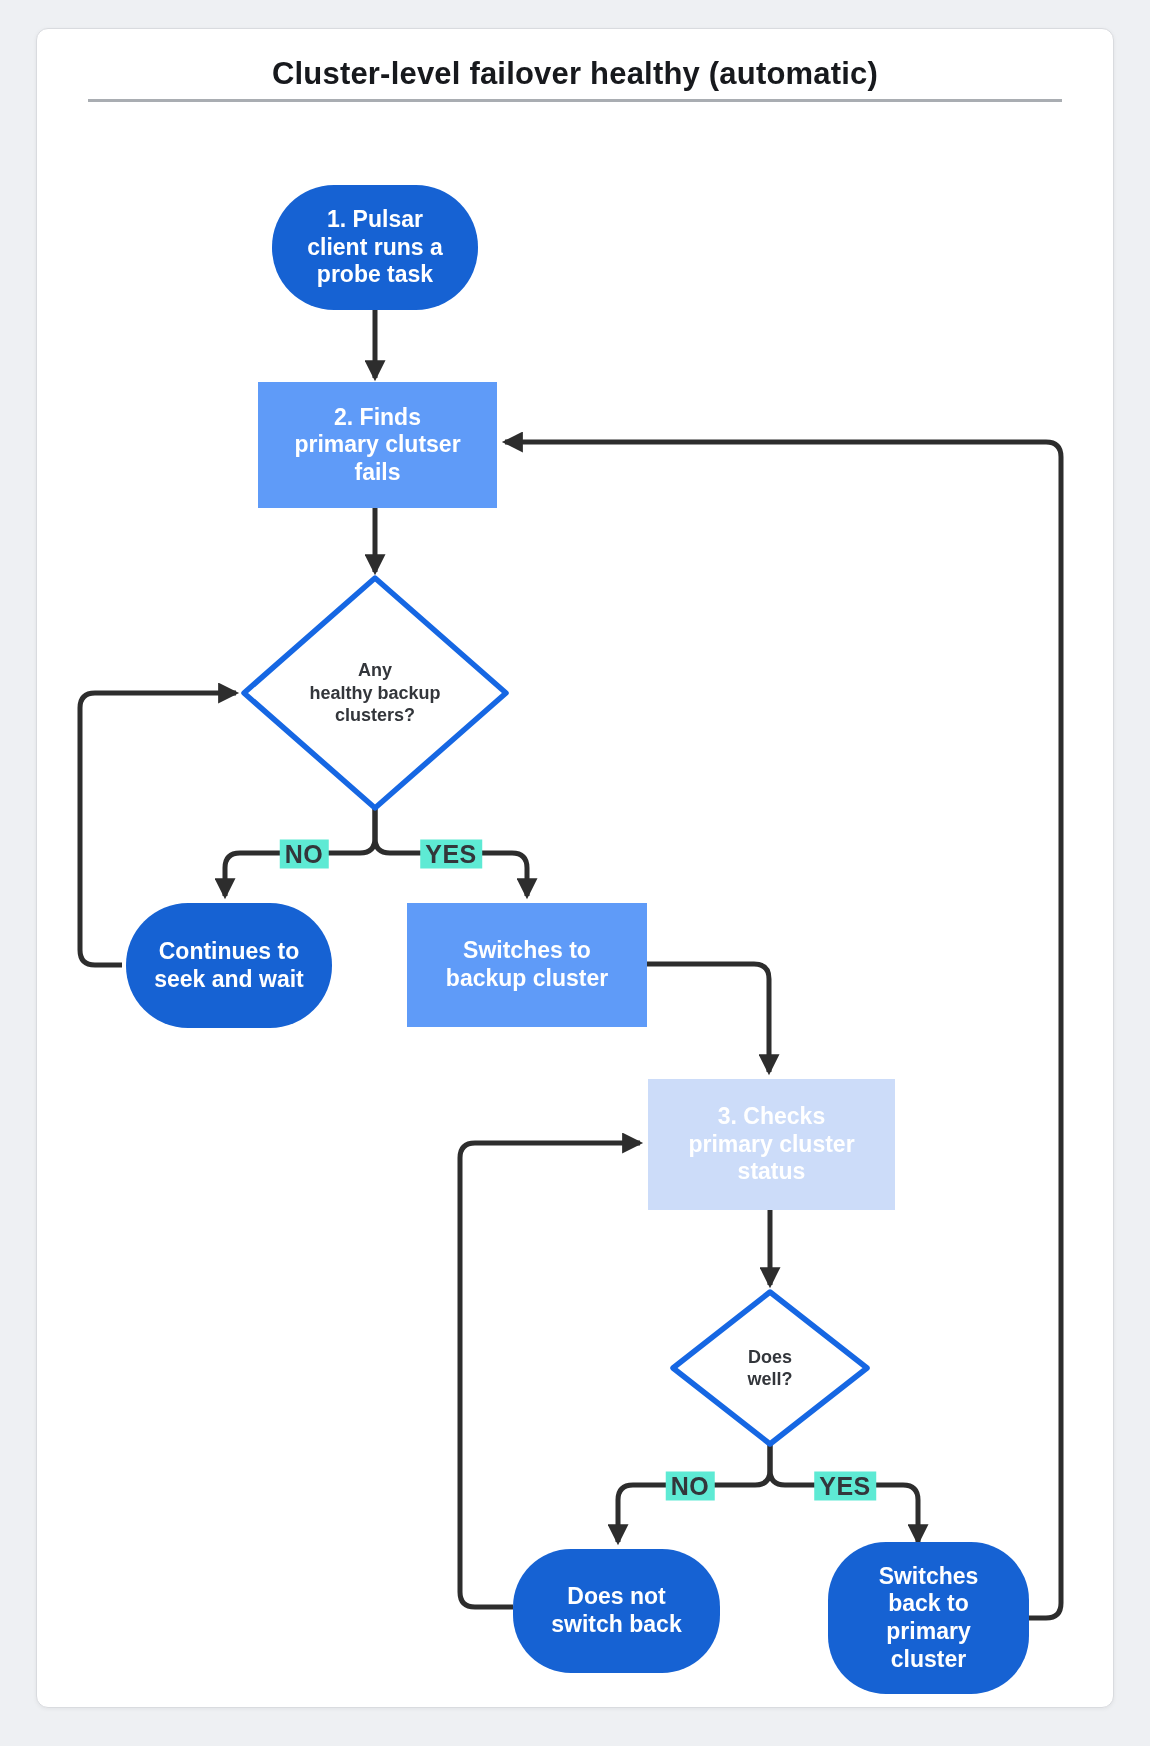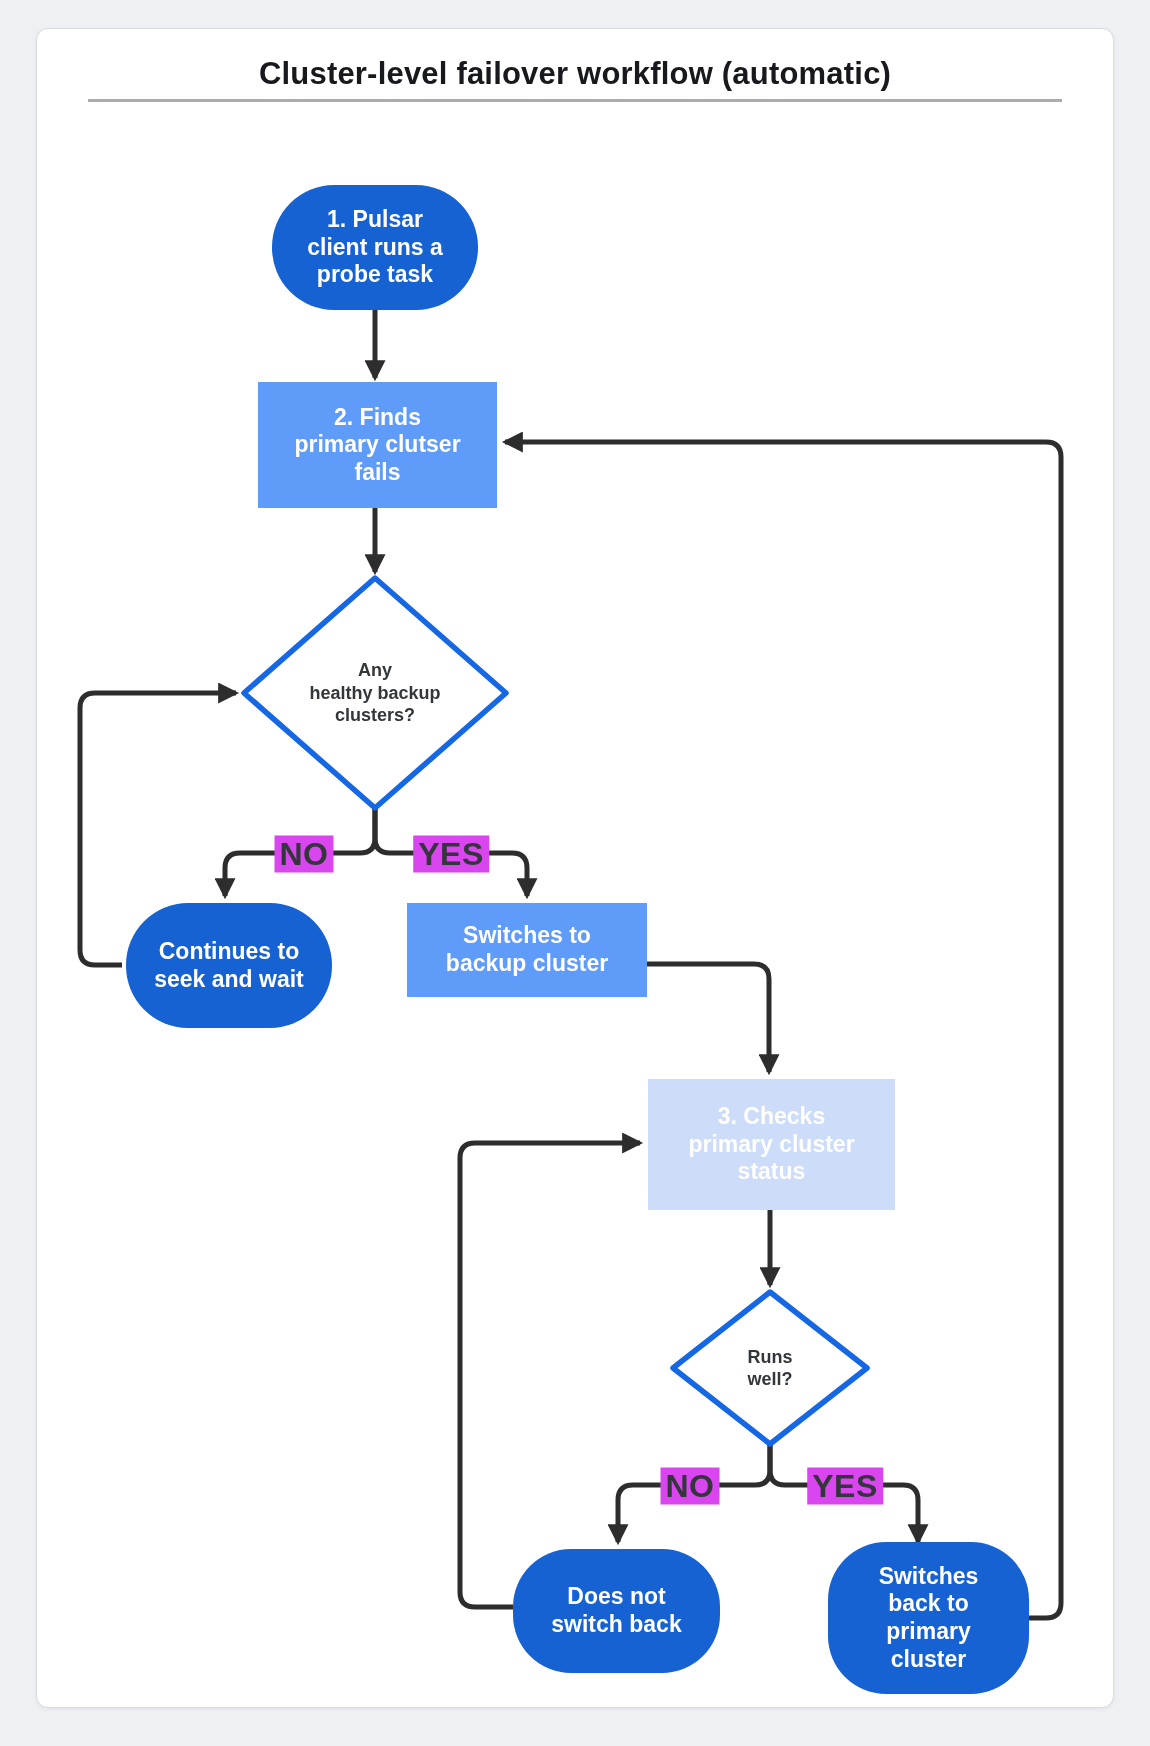--- a/index.html
+++ b/index.html
@@ -14,42 +14,42 @@
   svg.conns{position:absolute;left:0;top:0;}
   .conn{fill:none;stroke:var(--connector,#2d2d2d);stroke-width:5;}
   .diamond{fill:#ffffff;stroke:var(--diamond-border,#1667e3);stroke-width:5.5;stroke-linejoin:round;}
   .node{position:absolute;display:flex;align-items:center;justify-content:center;text-align:center;
         font-weight:bold;color:#fff;font-size:23px;line-height:1.2;white-space:pre-line;}
   .stadium{border-radius:62px;background:var(--node-dark,#1662d3);}
   .rect{border-radius:0;background:var(--node-medium,#5f9bf8);}
   .rect.light{background:var(--node-light,#ccdcf9);}
   .dlabel{position:absolute;display:flex;align-items:center;justify-content:center;text-align:center;
           font-weight:bold;color:var(--label-text,#33363b);font-size:18px;line-height:1.25;white-space:pre-line;}
-  .edge-label{position:absolute;transform:translate(-50%,-50%);background:#d946ef;padding:0 5px;
-              font-weight:bold;color:var(--label-text,#33363b);font-size:32px;letter-spacing:.5px;}
+  .edge-label{position:absolute;transform:translate(-50%,-50%);background:#5eead4;padding:0 5px;
+              font-weight:bold;color:var(--label-text,#33363b);font-size:25px;letter-spacing:.5px;}
   
   #n-probe{left:272px;top:185px;width:206px;height:125px;}
   #n-finds{left:258px;top:382px;width:239px;height:126px;}
   #n-anybackup{left:255px;top:618px;width:240px;height:150px;}
   #n-continues{left:126px;top:903px;width:206px;height:125px;}
-  #n-switchbackup{left:407px;top:903px;width:240px;height:94px;text-align:center;}
+  #n-switchbackup{left:407px;top:903px;width:240px;height:124px;text-align:center;}
   #n-checks{left:648px;top:1079px;width:247px;height:131px;}
   #n-runswell{left:690px;top:1318px;width:160px;height:100px;}
   #n-noswitch{left:513px;top:1549px;width:207px;height:124px;border-radius:58px;}
   #n-switchprimary{left:828px;top:1542px;width:201px;height:152px;border-radius:58px;}
   #l-no1{left:304px;top:854px;} #l-yes1{left:451px;top:854px;}
   #l-no2{left:690px;top:1486px;} #l-yes2{left:845px;top:1486px;}
 </style>
 </head>
 <body>
 
 <div class="page">
   <div class="card"></div>
 
-  <div class="title">Cluster-level failover workflow (automatic)</div>
+  <div class="title">Cluster-level failover healthy (automatic)</div>
   <div class="rule"></div>
 
   <div class="layer">
     <svg class="conns" width="1150" height="1746" viewBox="0 0 1150 1746">
       <defs>
         <marker id="ah" viewBox="0 0 10 10" refX="8.5" refY="5" markerWidth="4.6" markerHeight="4.2" orient="auto-start-reverse">
           <path d="M0,0 L10,5 L0,10 Z" fill="#2d2d2d"></path>
         </marker>
       </defs>
 
@@ -88,21 +88,21 @@
     <div id="n-anybackup" class="dlabel">Any
 healthy backup
 clusters?</div>
     <div id="n-continues" class="node stadium">Continues to
 seek and wait</div>
     <div id="n-switchbackup" class="node rect">Switches to
 backup cluster</div>
     <div id="n-checks" class="node rect light">3. Checks
 primary cluster
 status</div>
-    <div id="n-runswell" class="dlabel">Runs
+    <div id="n-runswell" class="dlabel">Does
 well?</div>
     <div id="n-noswitch" class="node stadium">Does not
 switch back</div>
     <div id="n-switchprimary" class="node stadium">Switches
 back to
 primary
 cluster</div>
 
     <div id="l-no1" class="edge-label">NO</div>
     <div id="l-yes1" class="edge-label">YES</div>

